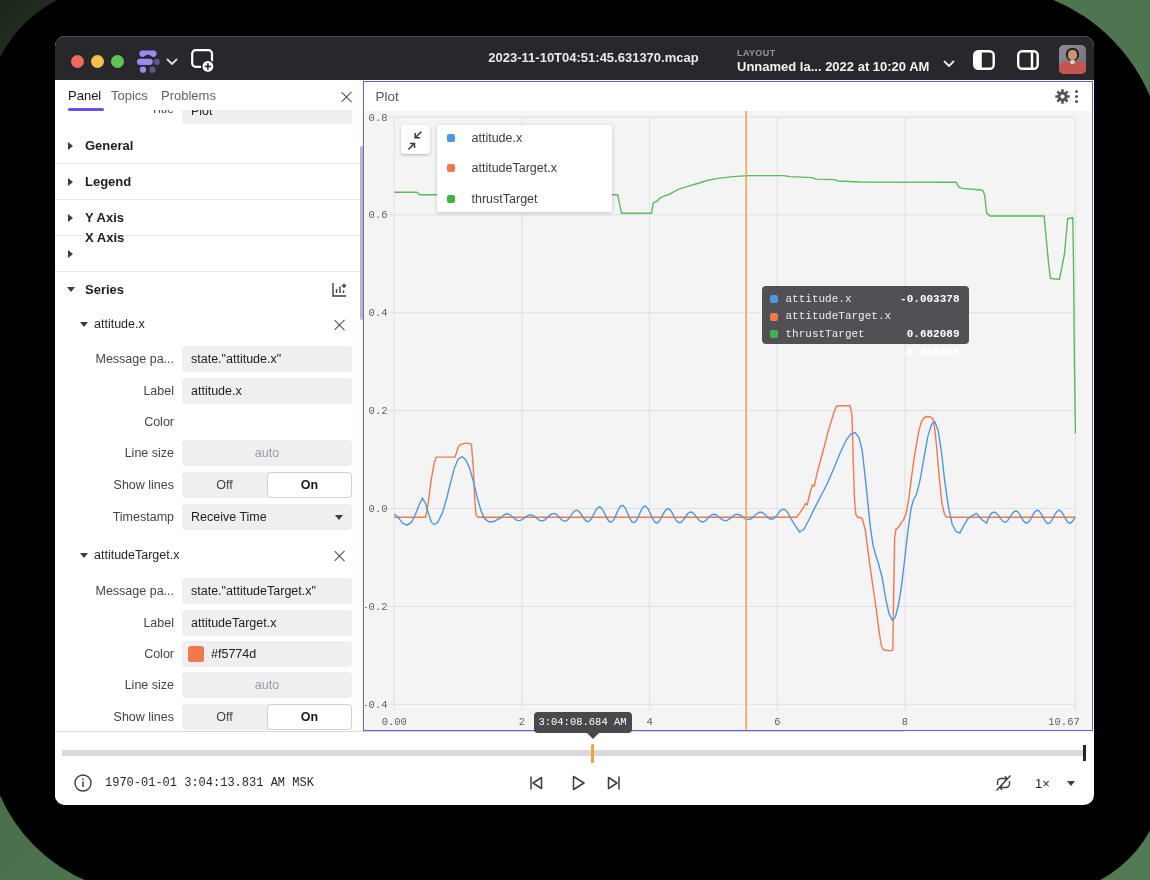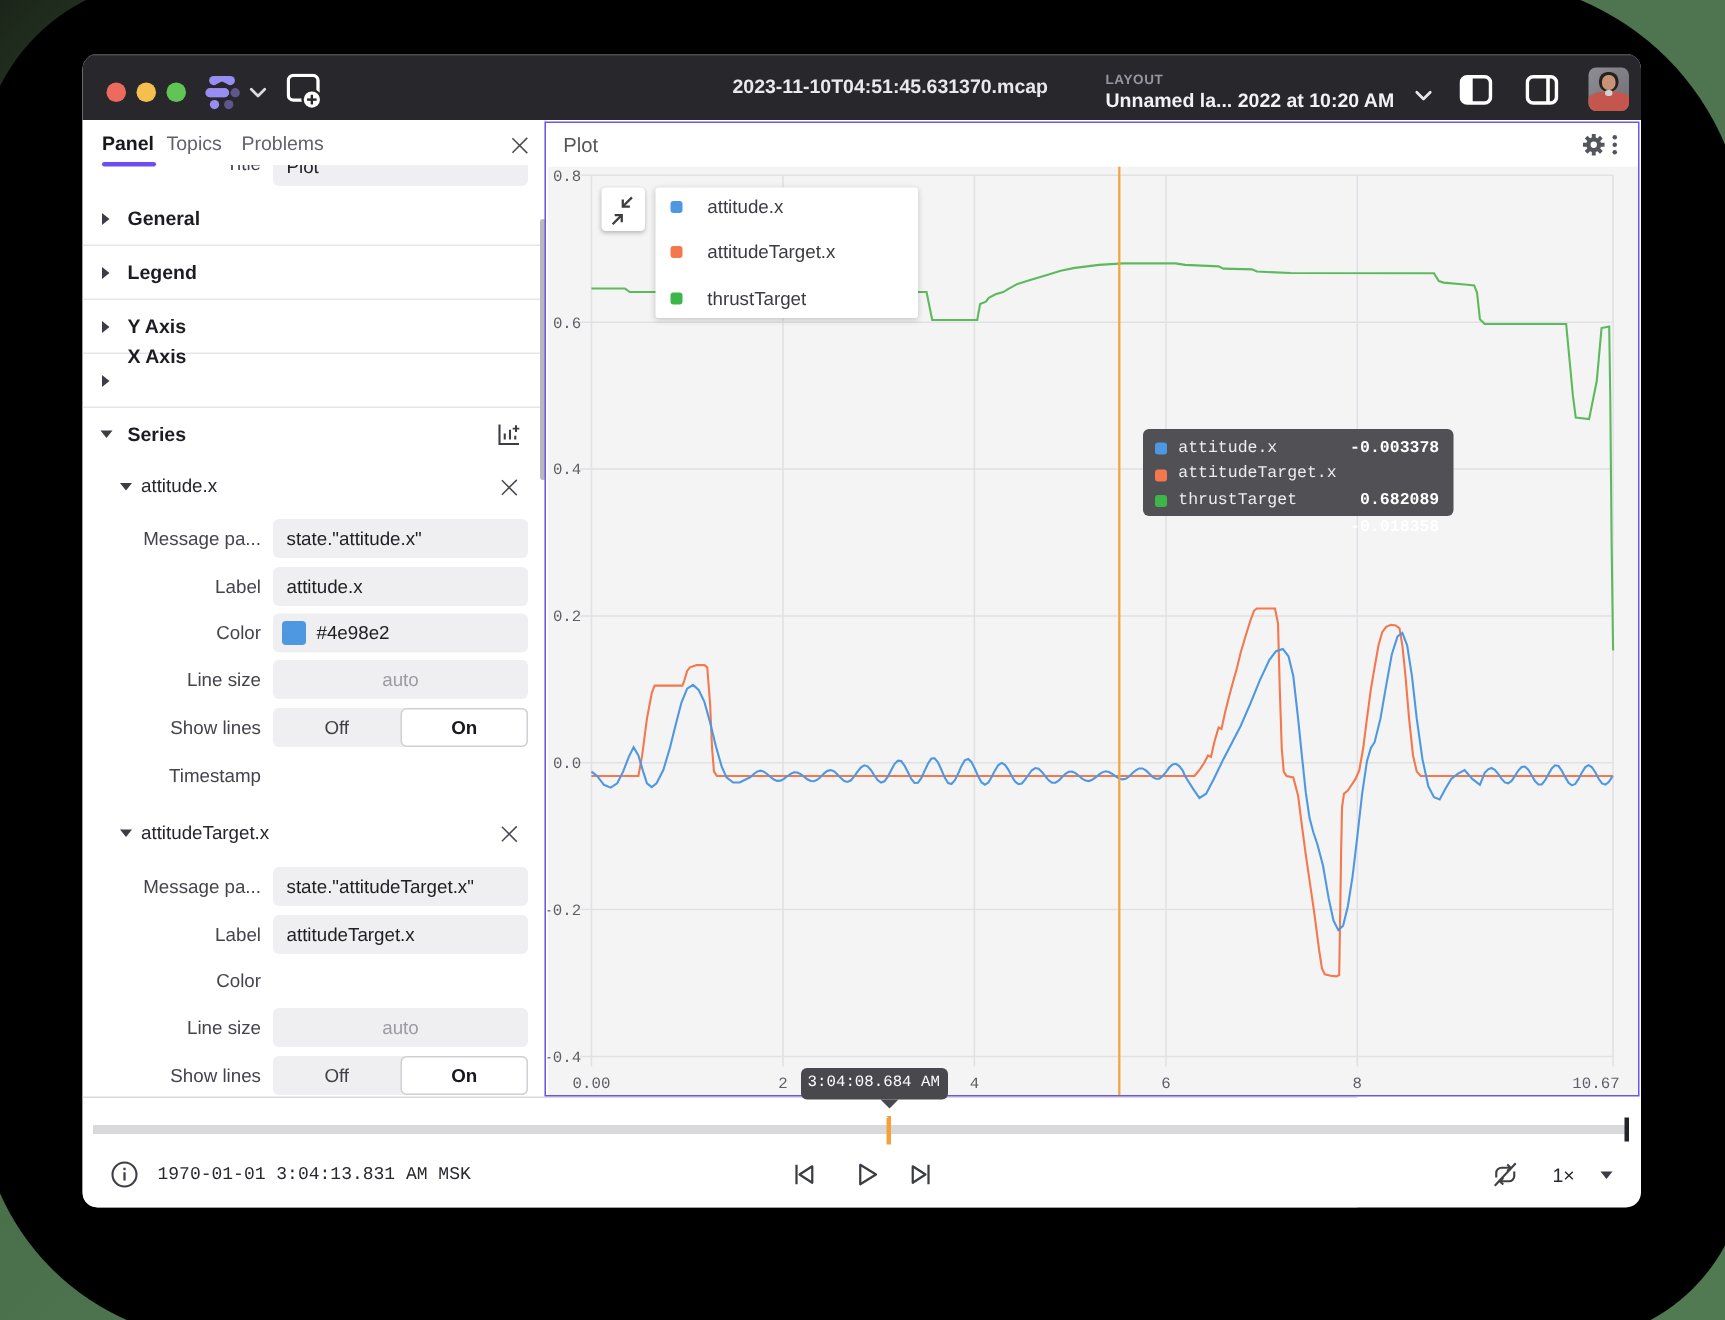--- a/index.html
+++ b/index.html
@@ -89,21 +89,21 @@
     </svg>
     <div class="abs" style="left:1003.5px;top:9px;width:27.5px;height:29px;border-radius:5px;overflow:hidden;background:linear-gradient(135deg,#8e8e94,#6e6e74);">
       <div class="abs" style="left:7.5px;top:2.5px;width:12.5px;height:13px;border-radius:45%;background:#27211c;"></div>
       <div class="abs" style="left:9.3px;top:5px;width:9px;height:9.5px;border-radius:45%;background:#c79478;"></div>
       <div class="abs" style="left:-1px;top:15.5px;width:30px;height:14px;border-radius:45% 45% 0 0;background:#c4564e;"></div>
       <div class="abs" style="left:11.2px;top:14.5px;width:5px;height:4.5px;background:#cfd3d4;border-radius:2px;"></div>
     </div>
   </div>
 
   <div id="sidebar">
-    <div class="tab" style="left:13px;color:#17171c;font-weight:700;">Panel</div>
+    <div class="tab" style="left:13px;color:#17171c;font-weight:400;">Panel</div>
     <div class="abs" style="left:13px;top:27.5px;width:36px;height:3px;background:#6c4df2;border-radius:2px;"></div>
     <div class="tab" style="left:56px;">Topics</div>
     <div class="tab" style="left:106px;">Problems</div>
     <div class="xicon" style="left:286px;top:10px;"></div>
     <div class="abs" style="left:0;top:30px;width:308px;height:621px;overflow:hidden;">
       <div class="flabel" style="top:-8px;">Title</div>
         <div class="finput" style="top:-12px;">Plot</div>
         <div class="caret-r" style="left:13px;top:31.5px;"></div>
         <div class="sect" style="top:28.0px;">General</div>
         <div class="seprow" style="top:53px;"></div>
@@ -128,37 +128,38 @@
         </g>
         </svg>
         <div class="caret-d" style="left:25px;top:211.5px;"></div>
         <div class="abs" style="left:39px;top:206.5px;font-size:12.5px;color:#26262c;">attitude.x</div>
         <div class="xicon" style="left:279px;top:208px;"></div>
         <div class="flabel" style="top:242px;">Message pa...</div>
         <div class="finput" style="top:236px;">state."attitude.x"</div>
         <div class="flabel" style="top:273.5px;">Label</div>
         <div class="finput" style="top:267.5px;">attitude.x</div>
         <div class="flabel" style="top:305px;">Color</div>
-        <div class="finput" style="top:299px;padding-left:0;"><span class="abs" style="left:6px;top:5px;width:16px;height:16px;border-radius:2.5px;background:#4e98e2;"></span><span style="padding-left:29px;">#4e98e2</span></div>
         <div class="flabel" style="top:336.3px;">Line size</div>
         <div class="finput" style="top:330.3px;text-align:center;padding-left:0;color:#9b9ba3;">auto</div>
         <div class="flabel" style="top:367.7px;">Show lines</div>
         <div class="finput" style="top:361.7px;padding-left:0;">
           <div class="abs" style="left:0;width:85px;text-align:center;color:#3f3f47;">Off</div>
           <div class="abs" style="left:85px;top:0;width:85px;height:26px;background:#fff;border:1px solid #cfcfd4;border-radius:4px;text-align:center;font-weight:700;color:#17171c;line-height:24px;">On</div>
         </div>
         <div class="flabel" style="top:399.5px;">Timestamp</div>
+        <div class="finput" style="top:393.5px;">Receive Time<div class="caret-d" style="left:153px;top:11px;"></div></div>
         <div class="caret-d" style="left:25px;top:443.0px;"></div>
         <div class="abs" style="left:39px;top:438.0px;font-size:12.5px;color:#26262c;">attitudeTarget.x</div>
         <div class="xicon" style="left:279px;top:439.5px;"></div>
         <div class="flabel" style="top:474px;">Message pa...</div>
         <div class="finput" style="top:468px;">state."attitudeTarget.x"</div>
         <div class="flabel" style="top:505.5px;">Label</div>
         <div class="finput" style="top:499.5px;">attitudeTarget.x</div>
         <div class="flabel" style="top:536.5px;">Color</div>
+        <div class="finput" style="top:530.5px;padding-left:0;"><span class="abs" style="left:6px;top:5px;width:16px;height:16px;border-radius:2.5px;background:#f5774d;"></span><span style="padding-left:29px;">#f5774d</span></div>
         <div class="flabel" style="top:568px;">Line size</div>
         <div class="finput" style="top:562px;text-align:center;padding-left:0;color:#9b9ba3;">auto</div>
         <div class="flabel" style="top:599.5px;">Show lines</div>
         <div class="finput" style="top:593.5px;padding-left:0;">
           <div class="abs" style="left:0;width:85px;text-align:center;color:#3f3f47;">Off</div>
           <div class="abs" style="left:85px;top:0;width:85px;height:26px;background:#fff;border:1px solid #cfcfd4;border-radius:4px;text-align:center;font-weight:700;color:#17171c;line-height:24px;">On</div>
         </div>
     </div>
     <div class="abs" style="left:305px;top:66px;width:3.5px;height:174px;border-radius:2px;background:#b8b8bd;"></div>
   </div>

